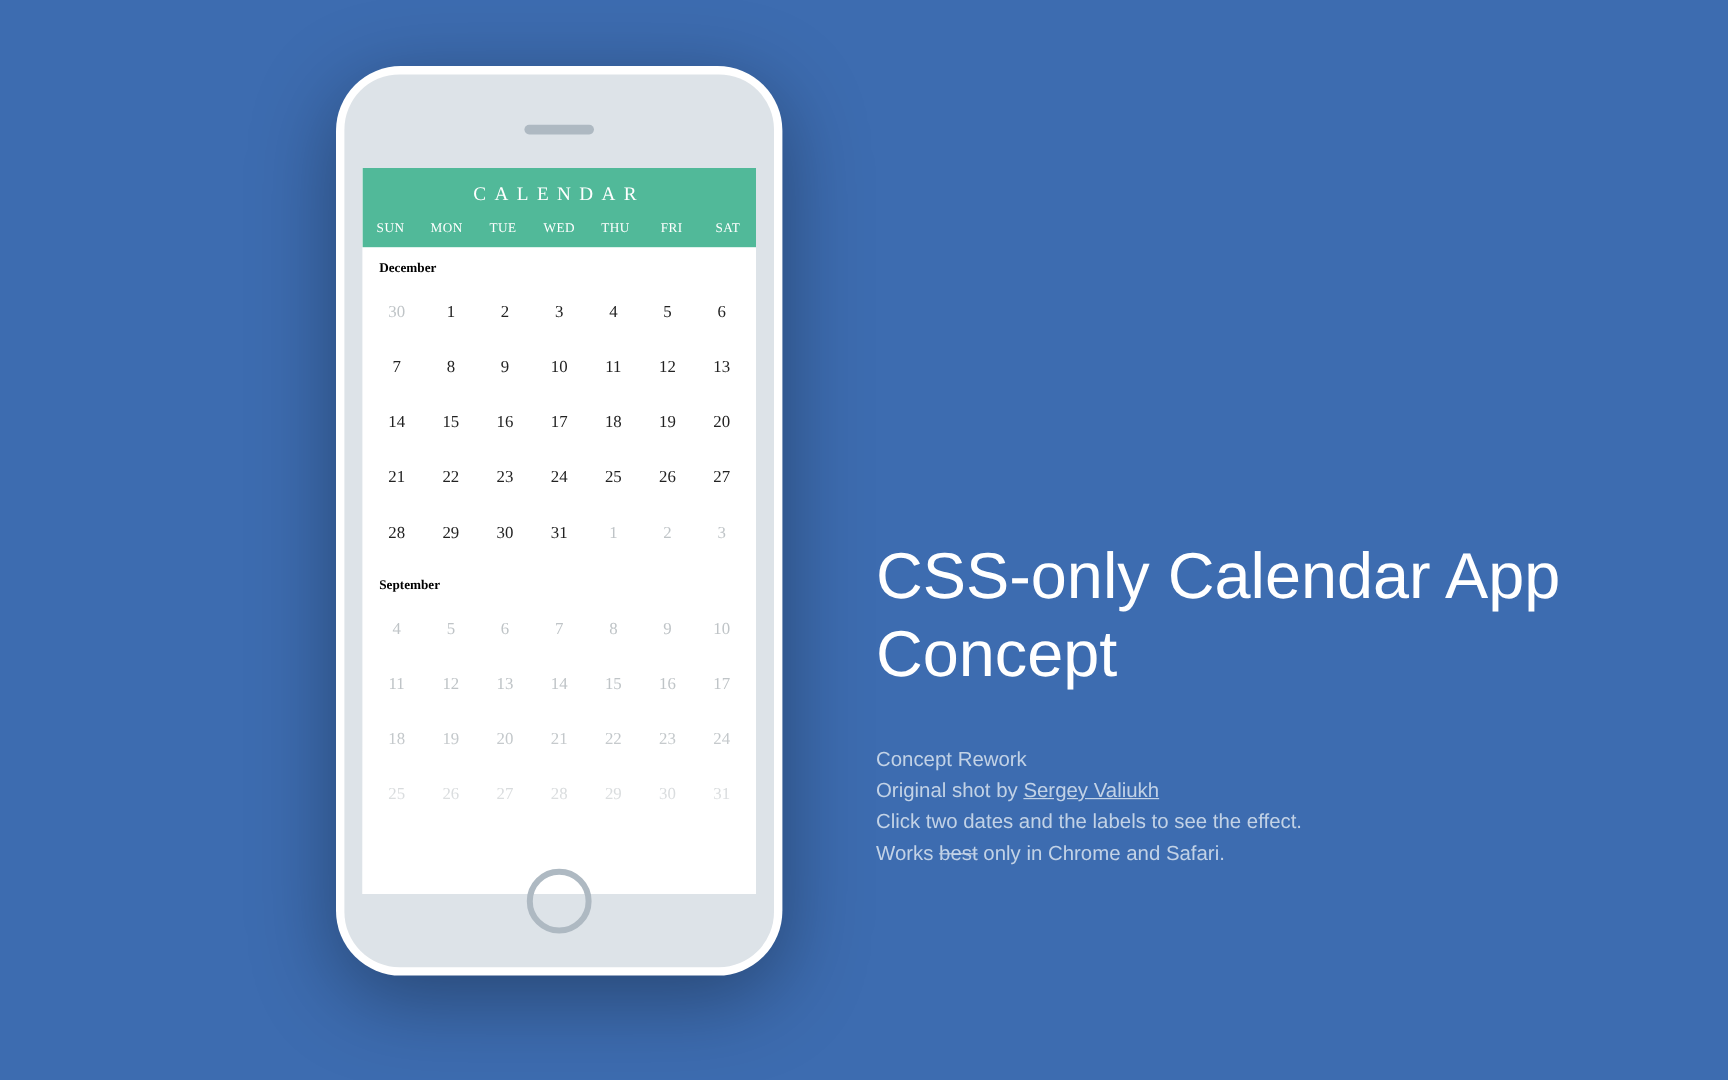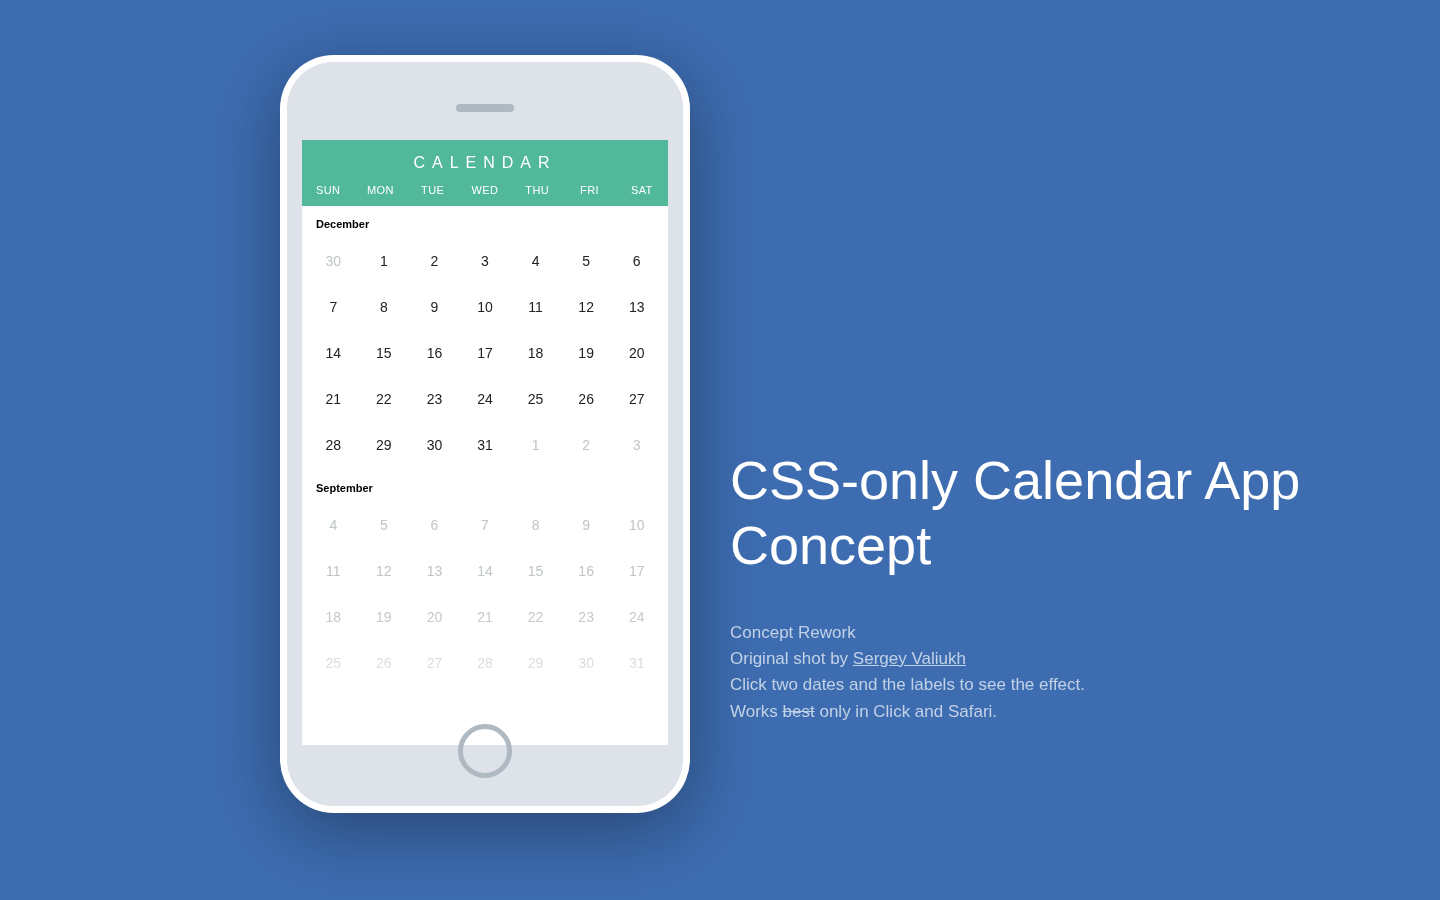--- a/index.html
+++ b/index.html
@@ -10,25 +10,26 @@
       font-family:Verdana, Geneva, sans-serif;
       overflow:hidden;
       position:relative;
     }
 
     
     .phone {
       position:absolute;
       left:280px;
       top:55px;
-      width:410px;
+      width:372px;
       height:758px;
       background:#fff;
       border-radius:54px;
       box-shadow:0 18px 70px rgba(0,0,0,.35);
+      font-family:Liberation Serif, serif;
     }
     .phone-inner {
       position:absolute;
       left:7px; right:7px; top:7px; bottom:7px;
       background:#dde3e8;
       border-radius:46px;
     }
     .speaker {
       position:absolute;
       top:42px; left:50%; transform:translateX(-50%);
@@ -242,15 +243,15 @@
 <div class="info">
   <h1>CSS-only Calendar App Concept</h1>
 
   <p class="p1">
     <span>Concept Rework</span><br>
     <span>Original shot by </span><a href="#">Sergey Valiukh</a>
   </p>
 
   <p class="p2">
     <span>Click two dates and the labels to see the effect.</span><br>
-    <span>Works </span><span class="strike">best</span><span> only in Click and Safari.</span>
+    <span>Works </span><span class="strike">best</span><span> only in Chrome and Safari.</span>
   </p>
 </div>
 
 </body></html>

